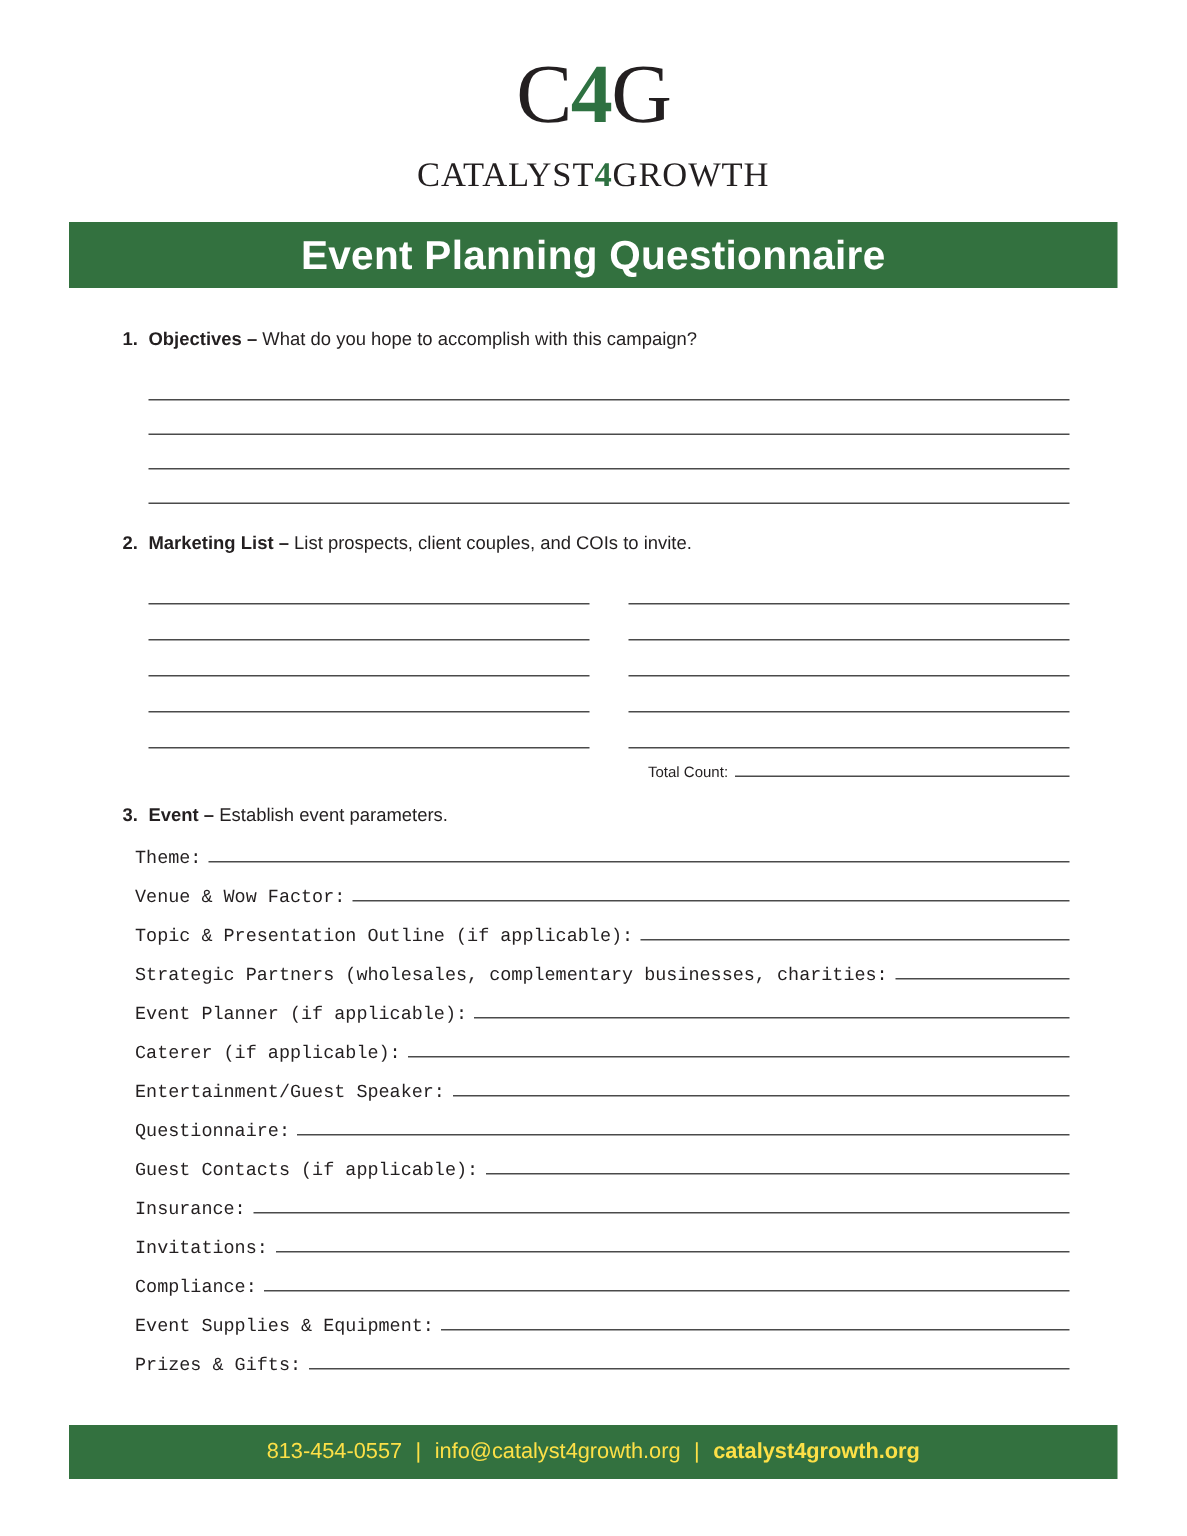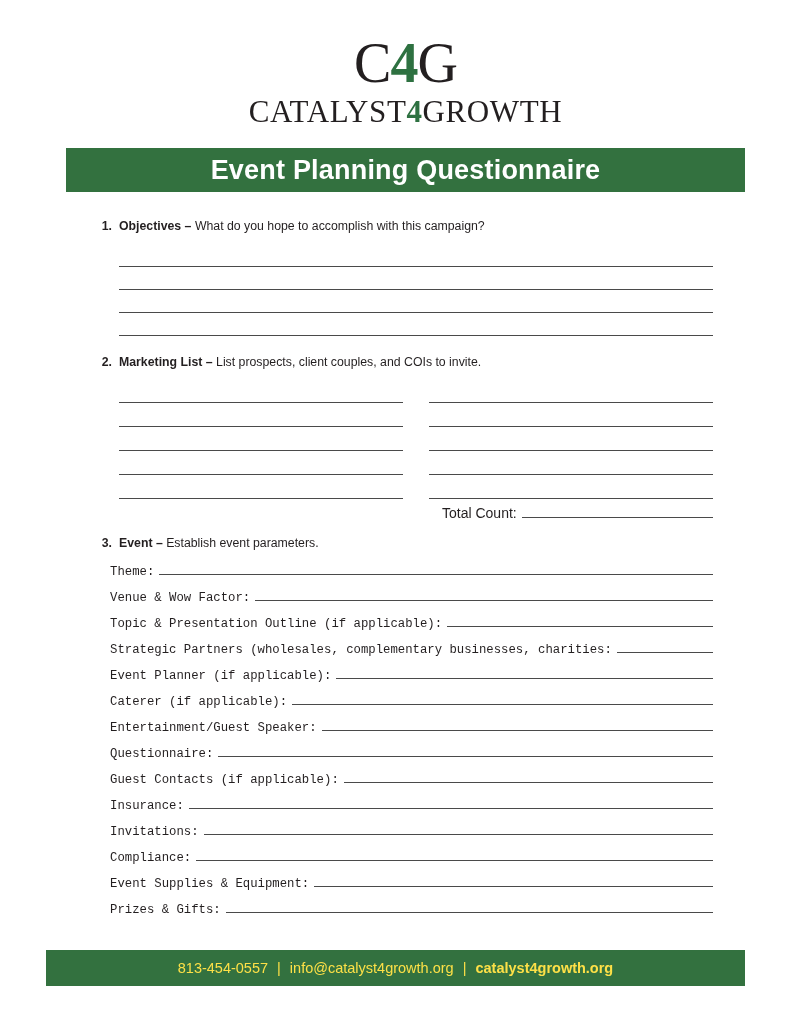--- a/index.html
+++ b/index.html
@@ -14,21 +14,20 @@
     color: #231f20;
     overflow: hidden;
     position: relative;
   }
 
   .page {
     position: relative;
     width: 791px;
     height: 1024px;
     box-sizing: border-box;
-    padding-left: 20px;
   }
 
   
   .logo-block {
     padding-top: 34px;
     text-align: center;
   }
   .logo-mark {
     font-family: "Liberation Serif", serif;
     font-size: 56px;
@@ -36,24 +35,24 @@
     letter-spacing: -1px;
     color: #231f20;
     font-weight: normal;
   }
   .logo-mark .four {
     color: #2e7141;
     font-weight: bold;
   }
   .logo-word {
     font-family: "Liberation Serif", serif;
-    font-size: 31px;
+    font-size: 23px;
     letter-spacing: 0.6px;
     color: #231f20;
-    margin-top: 2px;
+    margin-top: 12px;
   }
   .logo-word .four {
     color: #2e7141;
     font-weight: bold;
   }
 
   
   .title-bar {
     margin: 18px 46px 0 46px;
     background: #33713f;
@@ -126,21 +125,21 @@
   .total-count {
     padding-left: 27px;
     margin-top: 4px;
     display: flex;
     justify-content: flex-end;
   }
   .total-count .tc-inner {
     width: 50%;
     display: flex;
     align-items: baseline;
-    font-size: 14px;
+    font-size: 10px;
     padding-left: 26px;
     box-sizing: border-box;
   }
   .total-count .tc-label {
     white-space: nowrap;
     margin-right: 5px;
   }
   .total-count .tc-line {
     flex: 1;
     border-bottom: 1px solid #4a4a4a;

